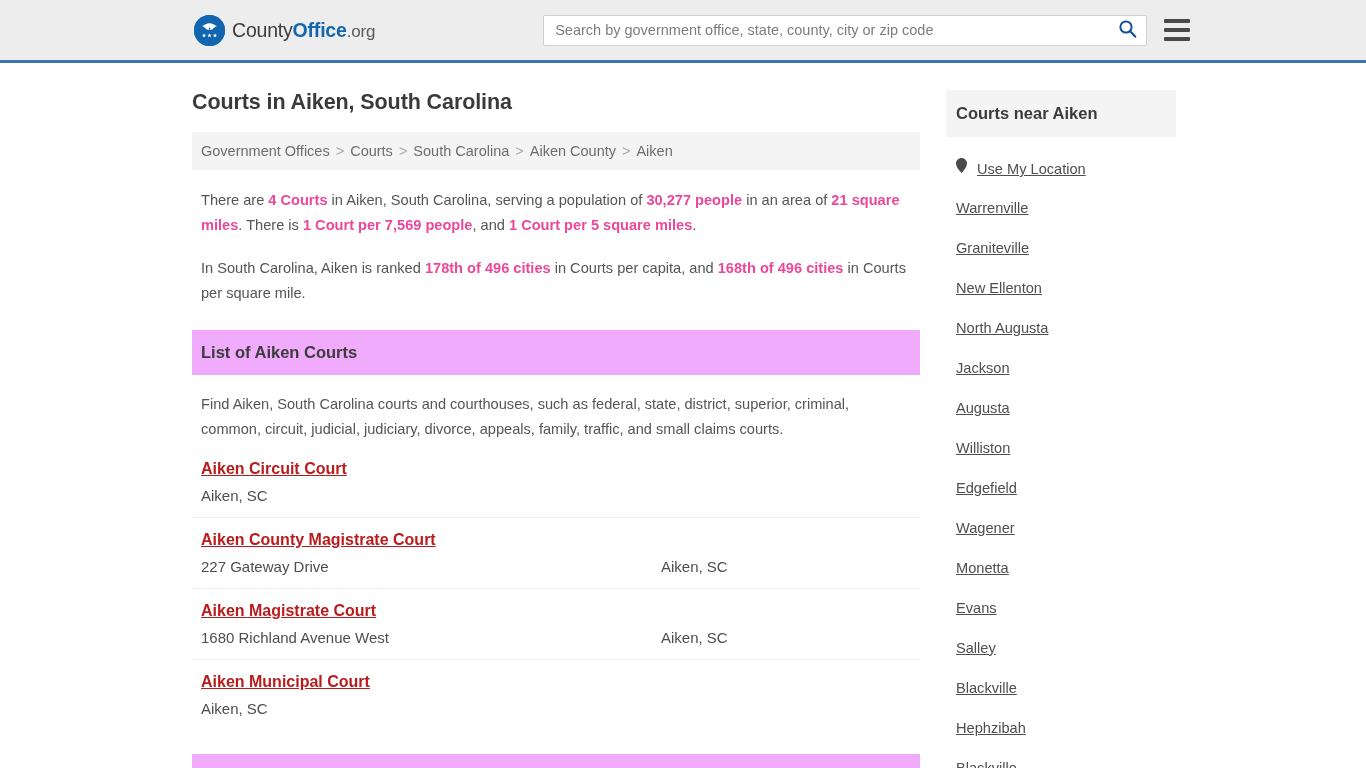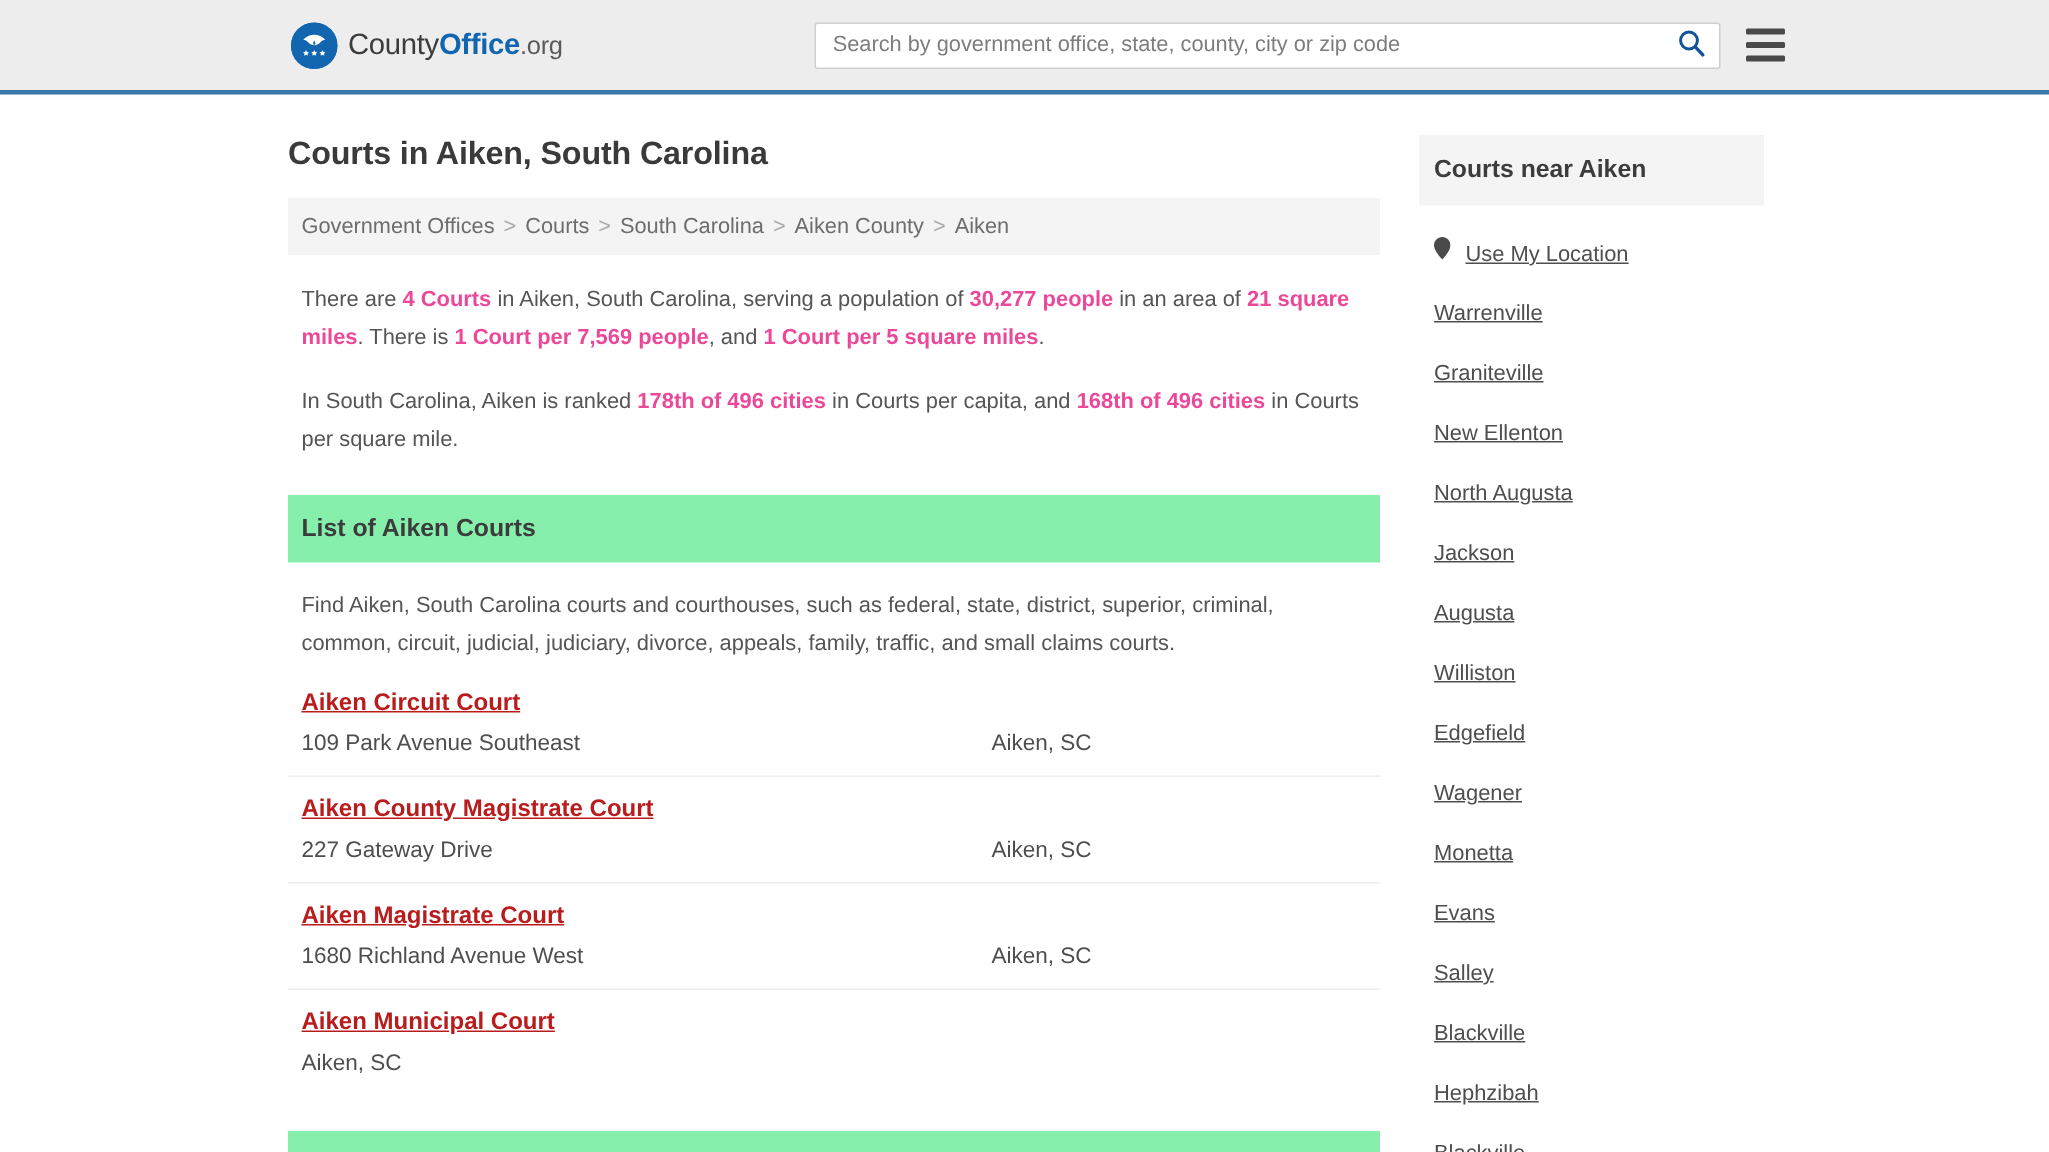--- a/index.html
+++ b/index.html
@@ -152,21 +152,21 @@
   .stats p {
     font-size: 14.6px;
     line-height: 25px;
     color: #555555;
     margin: 18px 0 0 0;
   }
   .stats p b { color: #ec4899; font-weight: bold; }
 
   
   .section-band {
-    background: #86efac;
+    background: #f0abfc;
     padding: 13px 9px;
     margin-top: 24px;
   }
   .section-band h2 {
     margin: 0;
     font-size: 16.5px;
     font-weight: bold;
     color: #3c3c3c;
   }
   .section-intro {
@@ -305,21 +305,20 @@
     <div class="section-band">
       <h2>List of Aiken Courts</h2>
     </div>
 
     <p class="section-intro">Find Aiken, South Carolina courts and courthouses, such as federal, state, district, superior, criminal, common, circuit, judicial, judiciary, divorce, appeals, family, traffic, and small claims courts.</p>
 
     <div class="court-list">
       <div class="court-row">
         <a class="court-name">Aiken Circuit Court</a>
         <div class="court-line">
-          <span class="court-addr">109 Park Avenue Southeast</span>
           <span class="court-city">Aiken, SC</span>
         </div>
       </div>
       <div class="court-row">
         <a class="court-name">Aiken County Magistrate Court</a>
         <div class="court-line">
           <span class="court-addr">227 Gateway Drive</span>
           <span class="court-city">Aiken, SC</span>
         </div>
       </div>

